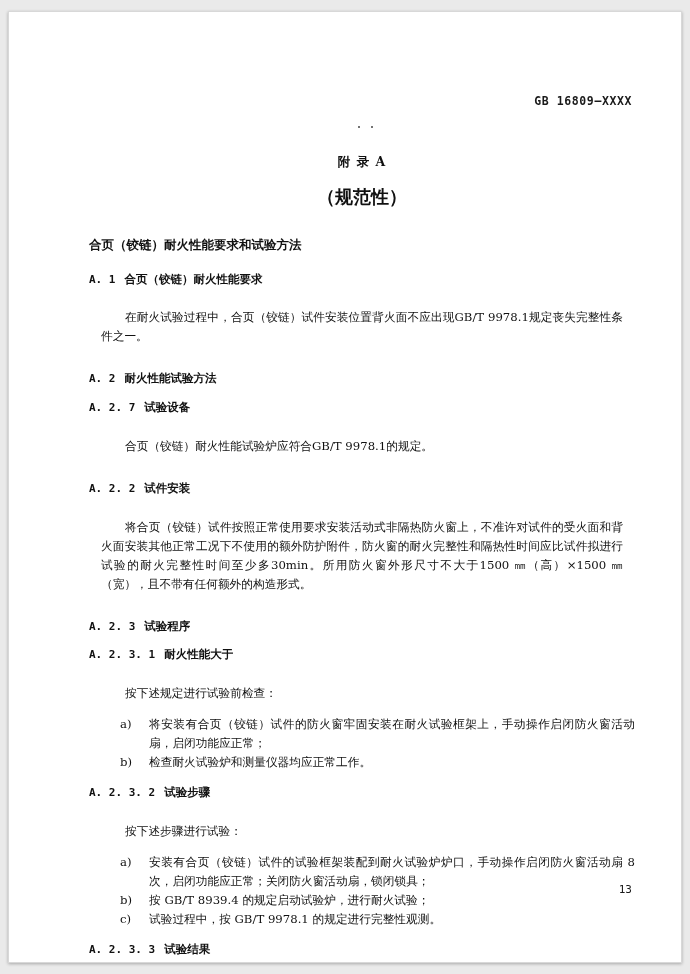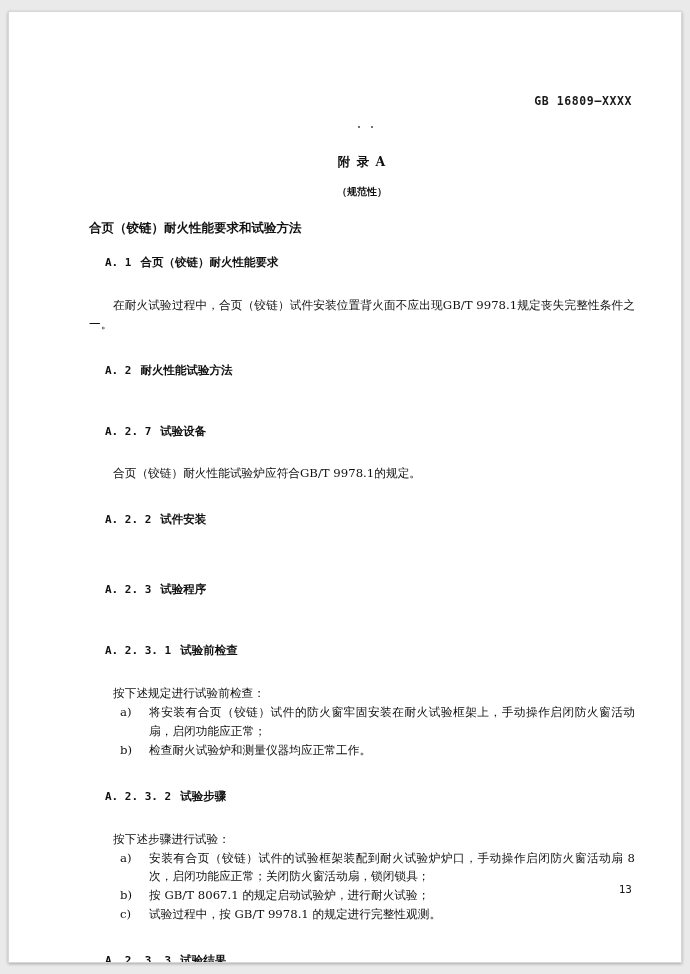--- a/index.html
+++ b/index.html
@@ -79,55 +79,55 @@
   .annex-title {
     text-align: center;
     font-size: 12.5px;
     font-weight: 700;
     letter-spacing: 1px;
     margin: 0 0 17px 0;
     line-height: 1.2;
   }
   .annex-sub {
     text-align: center;
-    font-size: 10px;
-    font-weight: 700;
-    margin: 0 0 22px 0;
+    font-size: 18px;
+    font-weight: 700;
+    margin: 0 0 29px 0;
     line-height: 1.2;
   }
   .annex-name {
     font-size: 12.5px;
     font-weight: 700;
     margin: 0 0 20px 0;
     line-height: 1.2;
   }
 
   h2.clause, h3.clause, h4.clause {
     font-size: 11.5px;
     font-weight: 700;
-    margin: 16px;
+    margin: 0;
     padding: 0;
     line-height: 1.35;
     color: #111;
     font-family: "DejaVu Serif", "Liberation Serif", serif;
   }
   .clause .num {
     font-family: "DejaVu Sans Mono", "Liberation Mono", monospace;
     font-weight: 700;
     font-size: 11px;
     letter-spacing: 0px;
   }
   .clause .ttl {
     margin-left: 9px;
   }
 
   p.para {
     font-size: 11.7px;
     line-height: 1.62;
-    margin: 0;
+    margin: 12px;
     text-align: justify;
     text-justify: inter-ideograph;
     text-indent: 24px;
     color: #111;
   }
 
   .gap-s  { height: 9px; }
   .gap-m  { height: 13px; }
 
   ul.steps {
@@ -196,29 +196,30 @@
         <span class="num">A. 2. 7</span><span class="ttl">试验设备</span>
       </h3>
       <div class="gap-s"></div>
       <p class="para">合页（铰链）耐火性能试验炉应符合GB/T 9978.1的规定。</p>
       <div class="gap-m"></div>
 
       <h3 class="clause">
         <span class="num">A. 2. 2</span><span class="ttl">试件安装</span>
       </h3>
       <div class="gap-s"></div>
+      <p class="para">将合页（铰链）试件按照正常使用要求安装活动式非隔热防火窗上，不准许对试件的受火面和背火面安装其他正常工况下不使用的额外防护附件，防火窗的耐火完整性和隔热性时间应比试件拟进行试验的耐火完整性时间至少多30min。所用防火窗外形尺寸不大于1500 ㎜（高）×1500 ㎜（宽），且不带有任何额外的构造形式。</p>
       <div class="gap-m"></div>
 
       <h3 class="clause">
         <span class="num">A. 2. 3</span><span class="ttl">试验程序</span>
       </h3>
       <div class="gap-m"></div>
 
       <h4 class="clause">
-        <span class="num">A. 2. 3. 1</span><span class="ttl">试验前检查</span>
+        <span class="num">A. 2. 3. 1</span><span class="ttl">耐火性能大于</span>
       </h4>
       <div class="gap-s"></div>
       <p class="para">按下述规定进行试验前检查：</p>
       <ul class="steps">
         <li>
           <span class="marker">a)</span>
           <span>将安装有合页（铰链）试件的防火窗牢固安装在耐火试验框架上，手动操作启闭防火窗活动扇，启闭功能应正常；</span>
         </li>
         <li>
           <span class="marker">b)</span>
@@ -232,21 +233,21 @@
       </h4>
       <div class="gap-s"></div>
       <p class="para">按下述步骤进行试验：</p>
       <ul class="steps">
         <li>
           <span class="marker">a)</span>
           <span>安装有合页（铰链）试件的试验框架装配到耐火试验炉炉口，手动操作启闭防火窗活动扇 8 次，启闭功能应正常；关闭防火窗活动扇，锁闭锁具；</span>
         </li>
         <li>
           <span class="marker">b)</span>
-          <span>按 GB/T 8067.1 的规定启动试验炉，进行耐火试验；</span>
+          <span>按 GB/T 8939.4 的规定启动试验炉，进行耐火试验；</span>
         </li>
         <li>
           <span class="marker">c)</span>
           <span>试验过程中，按 GB/T 9978.1 的规定进行完整性观测。</span>
         </li>
       </ul>
       <div class="gap-m"></div>
 
       <h4 class="clause">
         <span class="num">A. 2. 3. 3</span><span class="ttl">试验结果</span>

